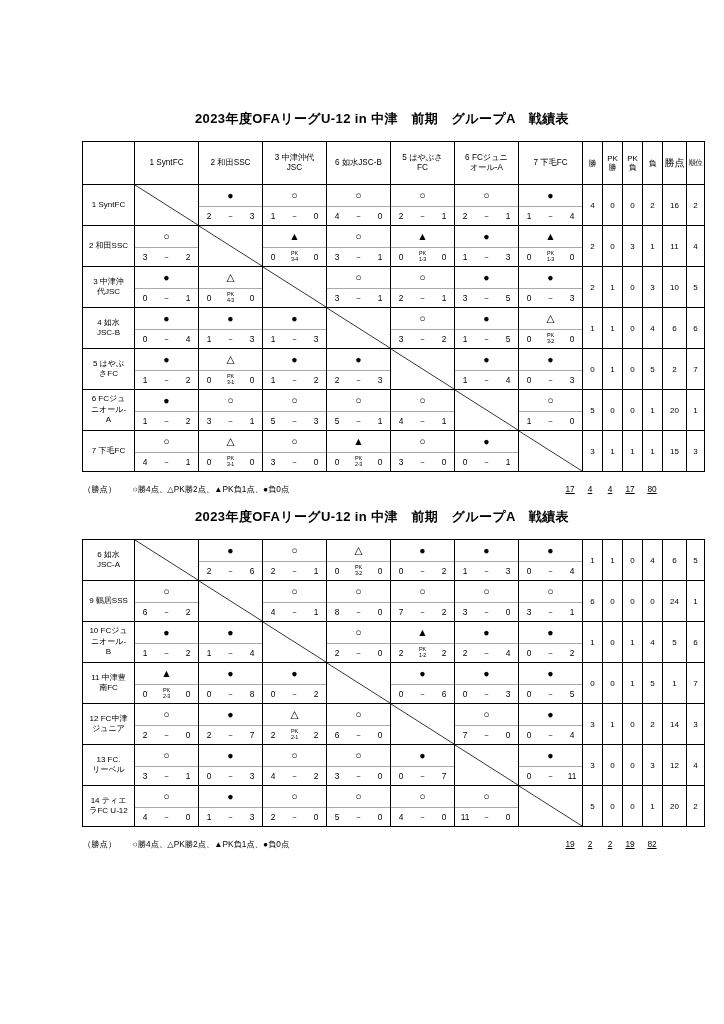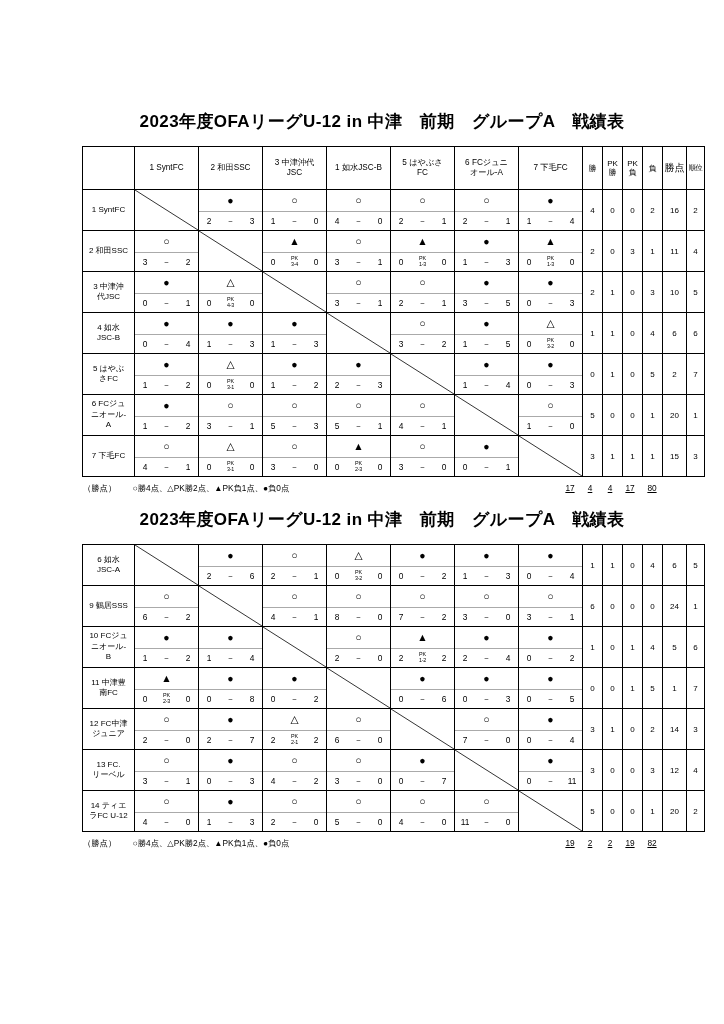--- a/index.html
+++ b/index.html
@@ -12,21 +12,21 @@
   }
   .page{position:relative;width:724px;height:1024px;box-sizing:border-box;}
 
   .block{ position:absolute; left:82px; width:600px; }
   .block-1{ top:110px; }
   .block-2{ top:508px; }
 
   .title{
     text-align:center;
     font-weight:bold;
-    font-size:17px;
+    font-size:13px;
     letter-spacing:0.4px;
     margin-bottom:13px;
     white-space:pre;
   }
 
   table.grid{
     border-collapse:collapse;
     table-layout:fixed;
     width:600px;
     border:1.3px solid #000;
@@ -108,21 +108,21 @@
   td.diag svg{position:absolute;inset:0;width:100%;height:100%;display:block;}
 
   td.stat{font-size:8.6px;}
   td.pts{font-size:8.6px;}
   td.rank{font-size:11px;font-weight:bold;}
 
   
   .foot{
     position:relative;
     width:600px;
-    margin-top:6px;
+    margin-top:12px;
     height:14px;
     font-size:8.3px;
   }
   .foot .legend{position:absolute;left:1px;top:0;white-space:pre;}
   .foot .tot{position:absolute;right:0px;top:0;width:122px;display:flex;text-decoration:underline;}
   .foot .tot span{flex:1 1 0;text-align:center;font-size:8.3px;}
   .foot .tot span.w20{flex:0 0 24px;}
   .foot .tot span.w18{flex:0 0 18px;}
 </style>
 </head>
@@ -149,21 +149,21 @@
             <col class="c-pts">
             <col class="c-rank">
           </colgroup>
           <tbody>
             <tr class="hdr">
               <td class="corner"></td>
               <td class="colhead">1 SyntFC</td>
               <td class="colhead">2 和田SSC</td>
               <td class="colhead">3 中津沖代
 JSC</td>
-              <td class="colhead">1 如水JSC-B</td>
+              <td class="colhead">6 如水JSC-B</td>
               <td class="colhead">5 はやぶさ
 FC</td>
               <td class="colhead">6 FCジュニ
 オール-A</td>
               <td class="colhead">7 下毛FC</td>
               <td class="stat">勝</td>
               <td class="stat">PK
 勝</td>
               <td class="stat">PK
 負</td>

